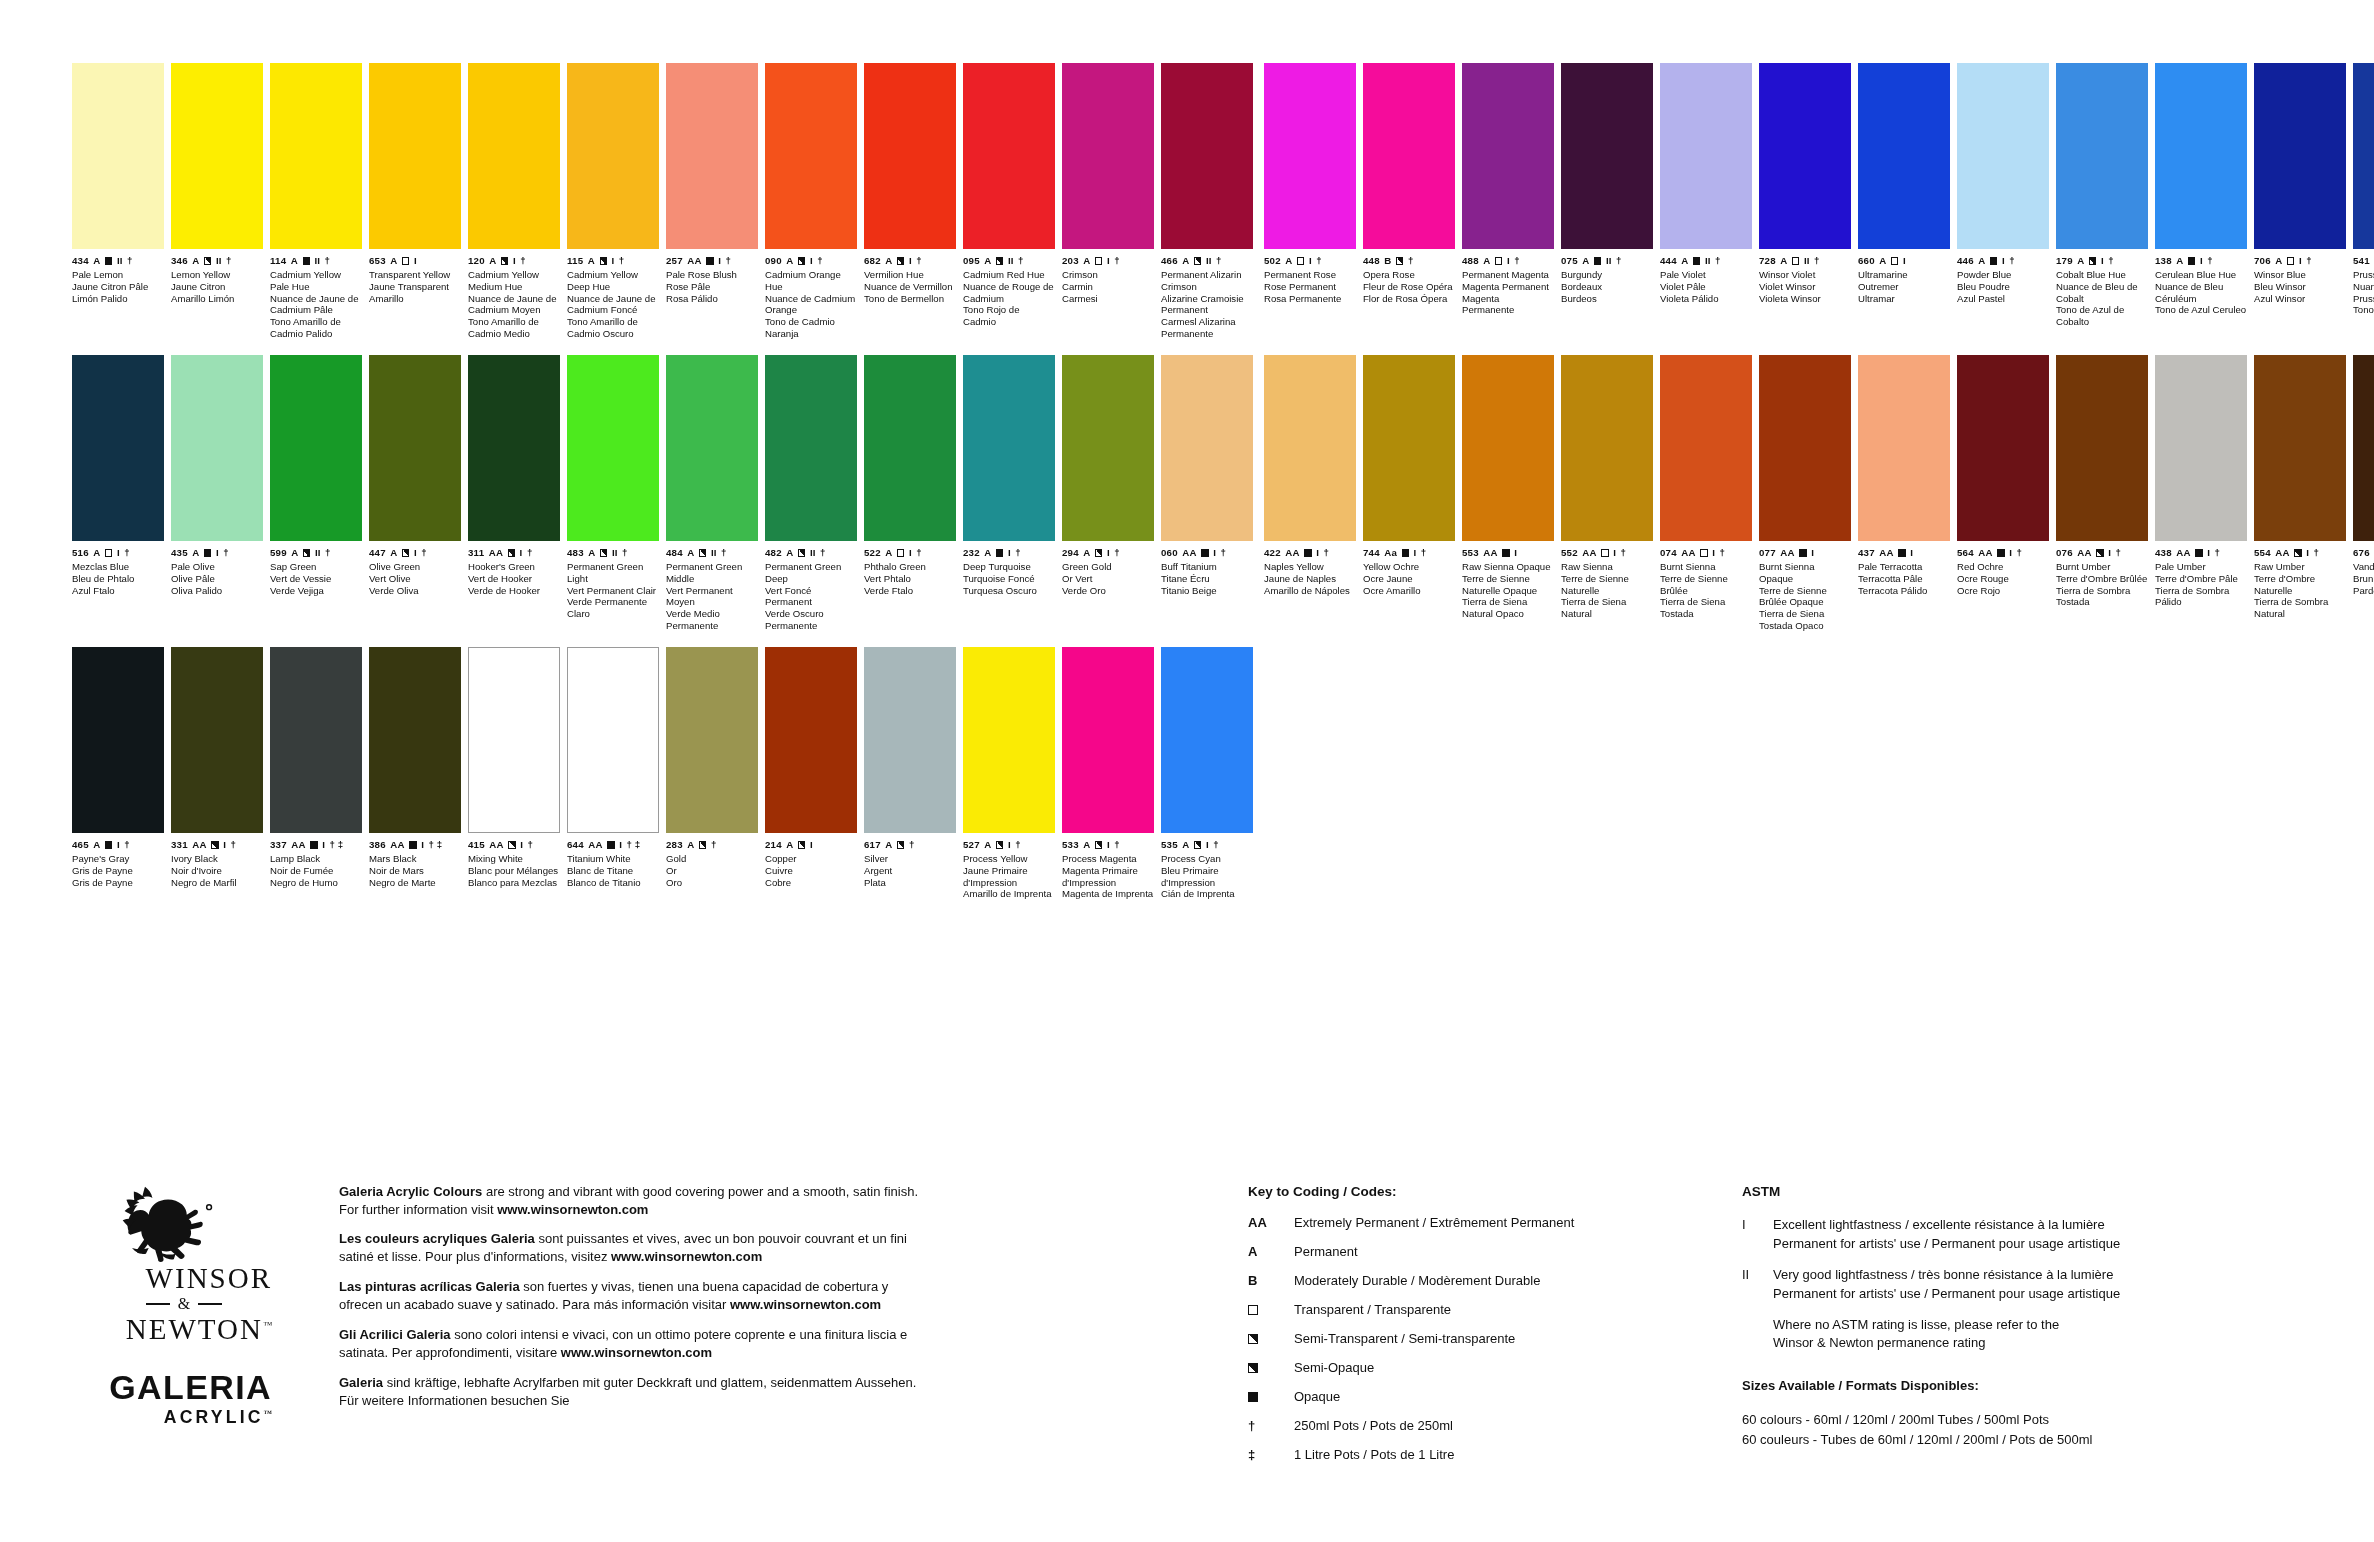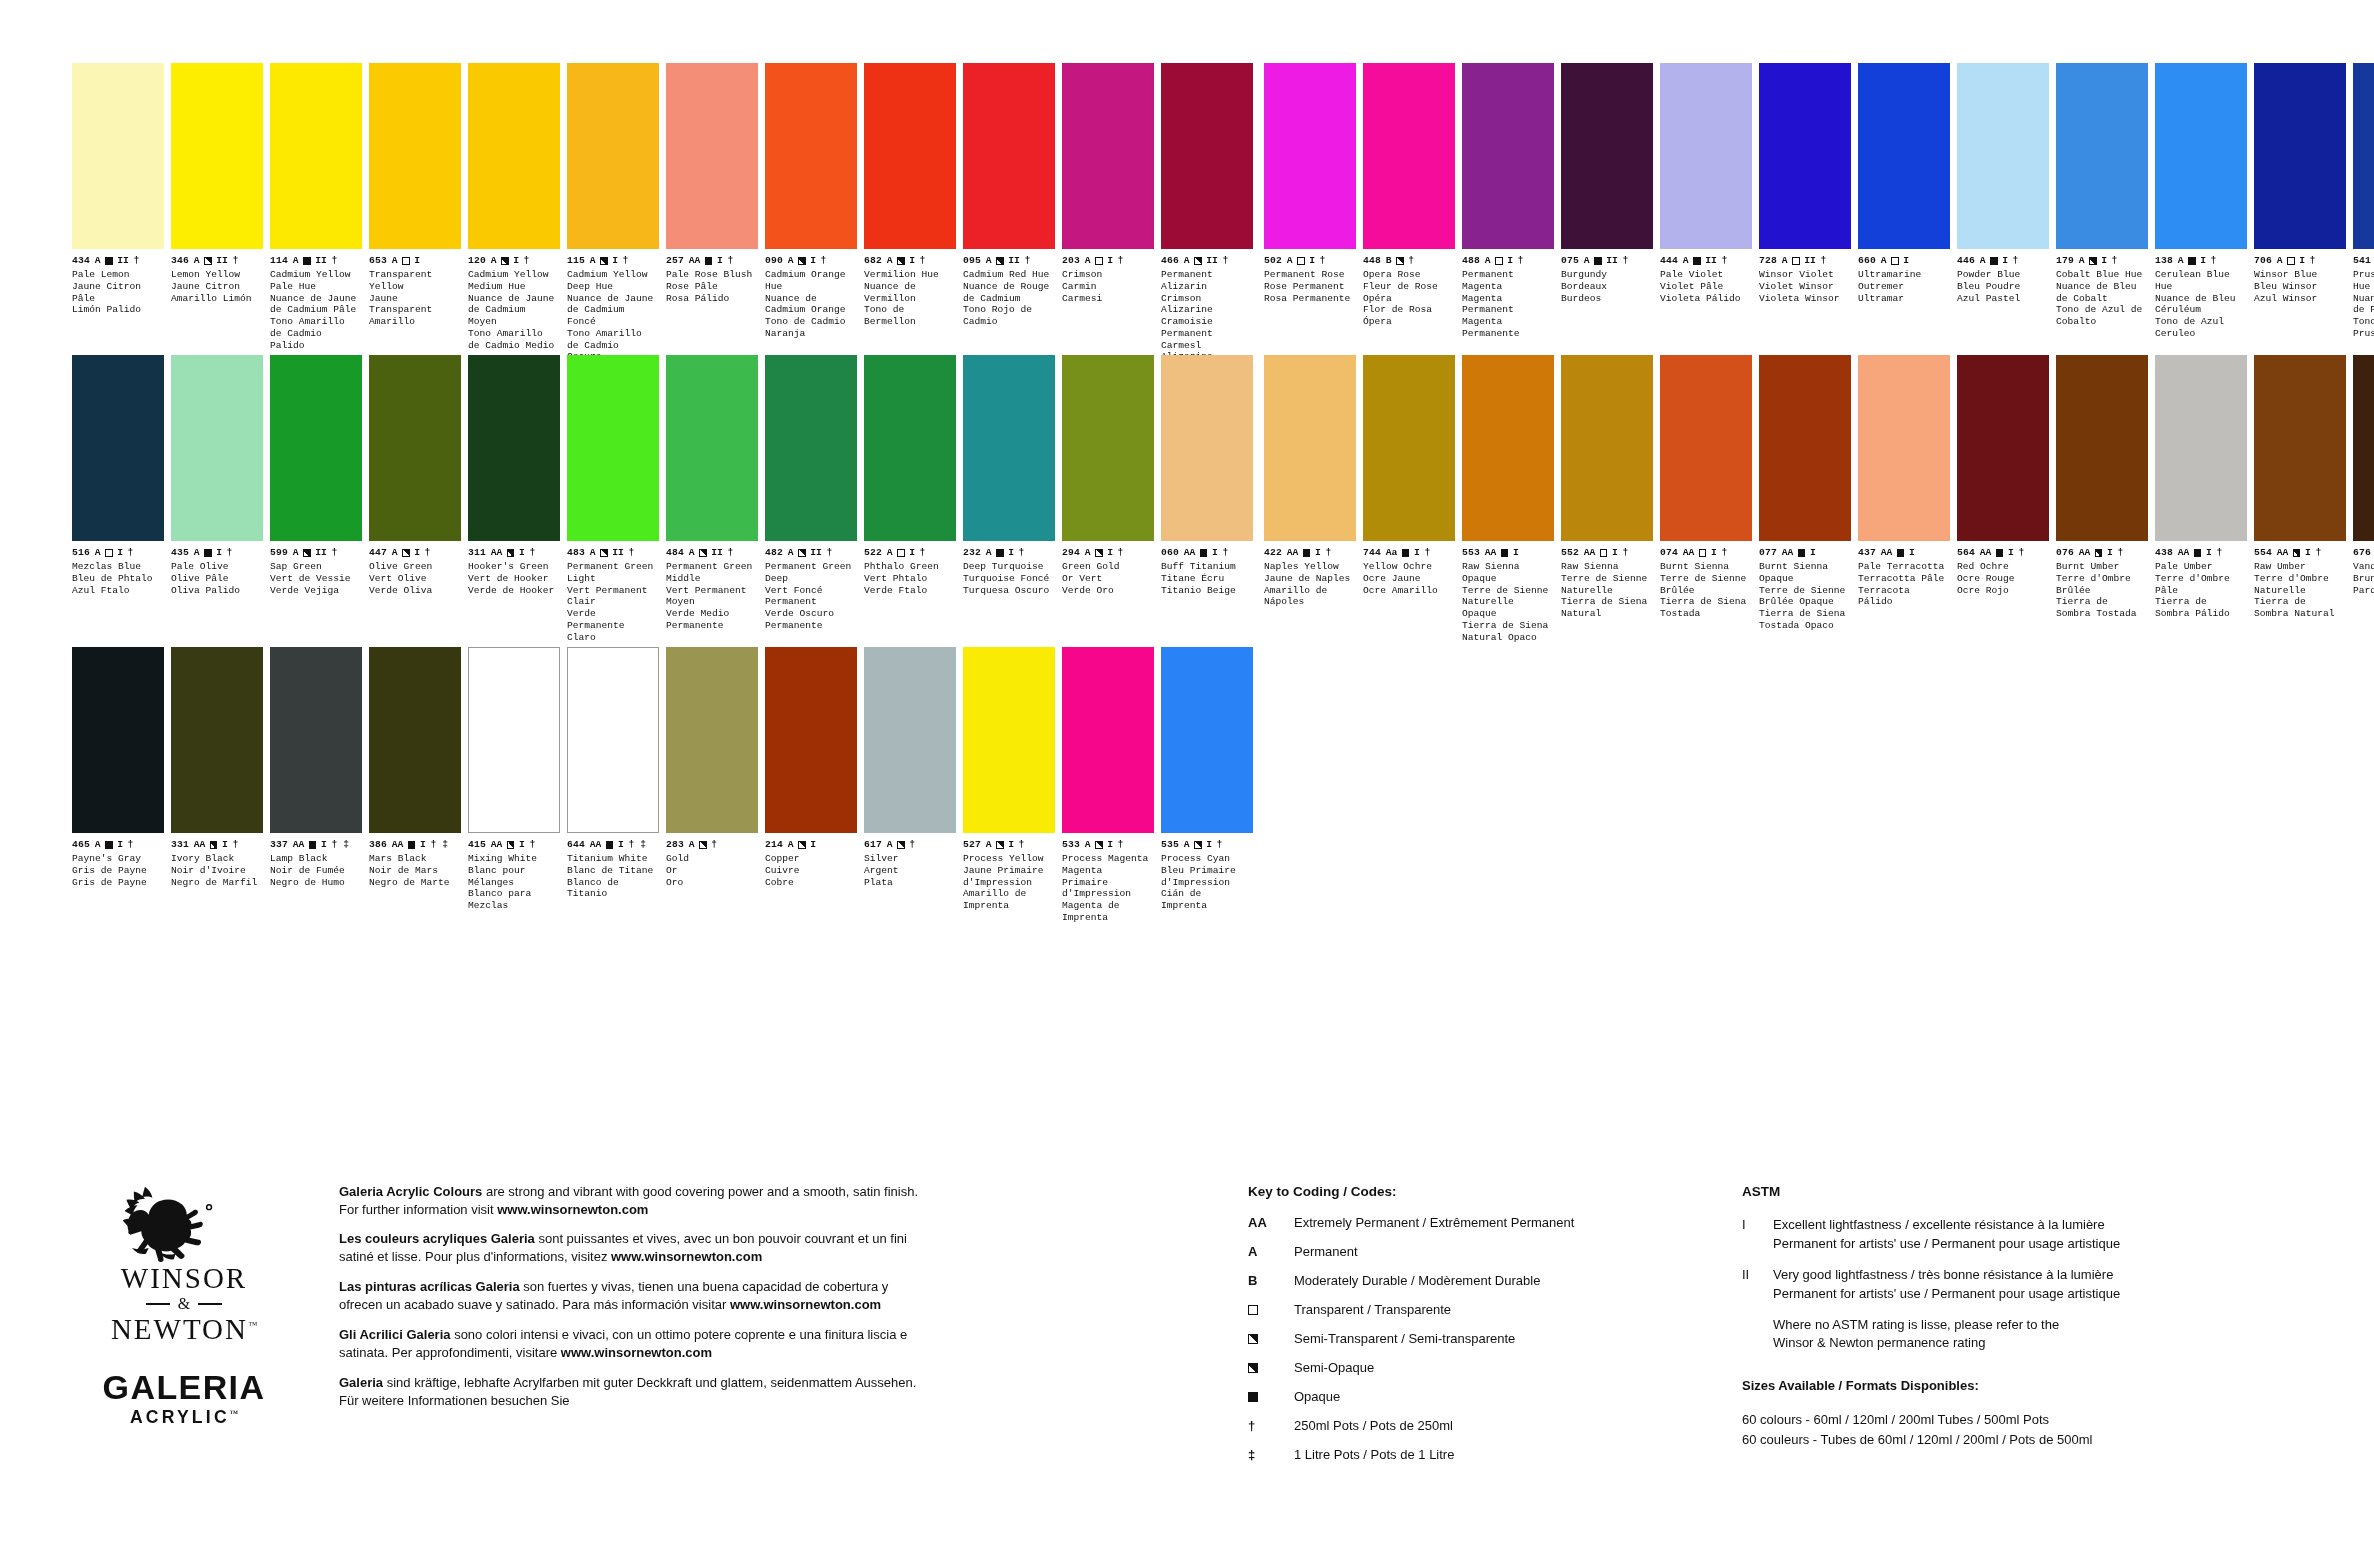--- a/index.html
+++ b/index.html
@@ -37,21 +37,20 @@
     display: flex;
     flex-direction: row;
     height: 292px;
   }
   .srow.r3 { height: 278px; }
 
   .scell {
     width: 99px;
     box-sizing: border-box;
     padding-right: 7.4px;
-    font-family: Liberation Mono, monospace;
   }
 
   .chip {
     width: 92px;
     height: 186px;
     display: block;
   }
   .chip.outlined {
     border: 0.9px solid #9a9a9a;
     box-sizing: border-box;
@@ -108,21 +107,21 @@
     left: 0;
     width: 2375px;
     height: 378px;
   }
 
   .brand {
     position: absolute;
     left: 96px;
     top: 18.6px;
     width: 176px;
-    text-align: center;
+    text-align: right;
   }
   .brand svg { display: block; margin: 0 auto; }
   .wn-word {
     font-family: "Liberation Serif", serif;
     font-size: 29px;
     letter-spacing: 2px;
     line-height: 1.02;
     font-weight: 400;
     margin-top: 1.9px;
   }

